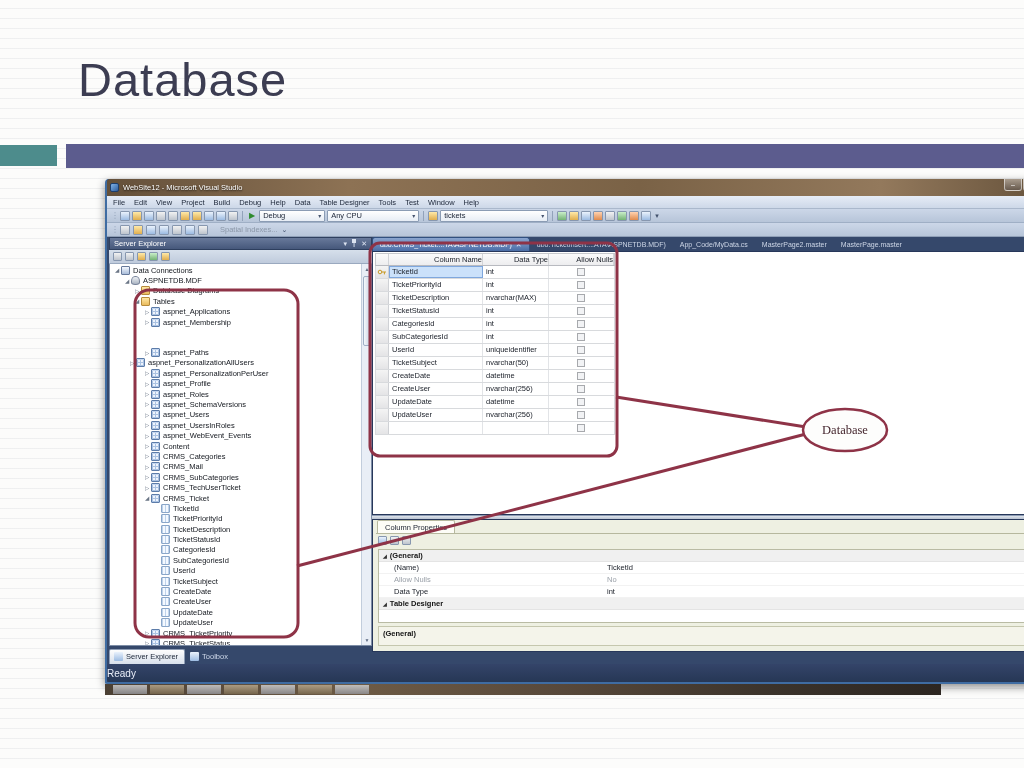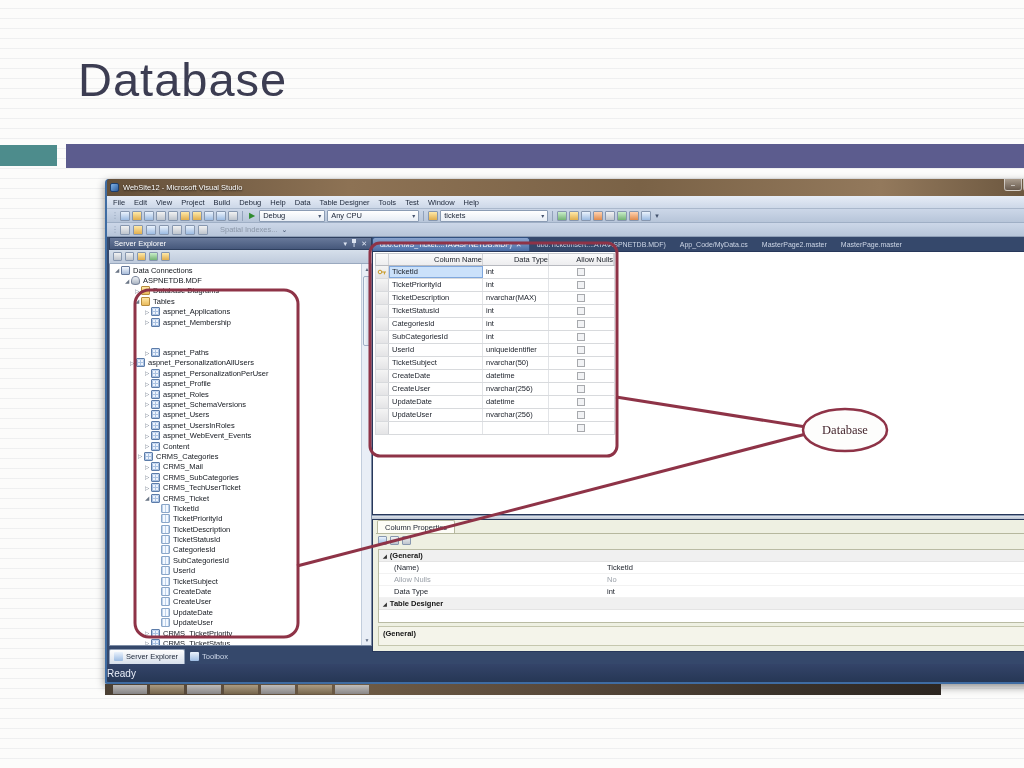--- a/index.html
+++ b/index.html
@@ -345,21 +345,21 @@
               <div class="tree-row" style="padding-left: 33px;">
               <span class="expander">▷</span>
               <span class="ticon icon-table"></span>
               <span class="tlabel">aspnet_WebEvent_Events</span>
             </div>
               <div class="tree-row" style="padding-left: 33px;">
               <span class="expander">▷</span>
               <span class="ticon icon-table"></span>
               <span class="tlabel">Content</span>
             </div>
-              <div class="tree-row" style="padding-left: 26px;">
+              <div class="tree-row" style="padding-left: 33px;">
               <span class="expander">▷</span>
               <span class="ticon icon-table"></span>
               <span class="tlabel">CRMS_Categories</span>
             </div>
               <div class="tree-row" style="padding-left: 33px;">
               <span class="expander">▷</span>
               <span class="ticon icon-table"></span>
               <span class="tlabel">CRMS_Mail</span>
             </div>
               <div class="tree-row" style="padding-left: 33px;">

